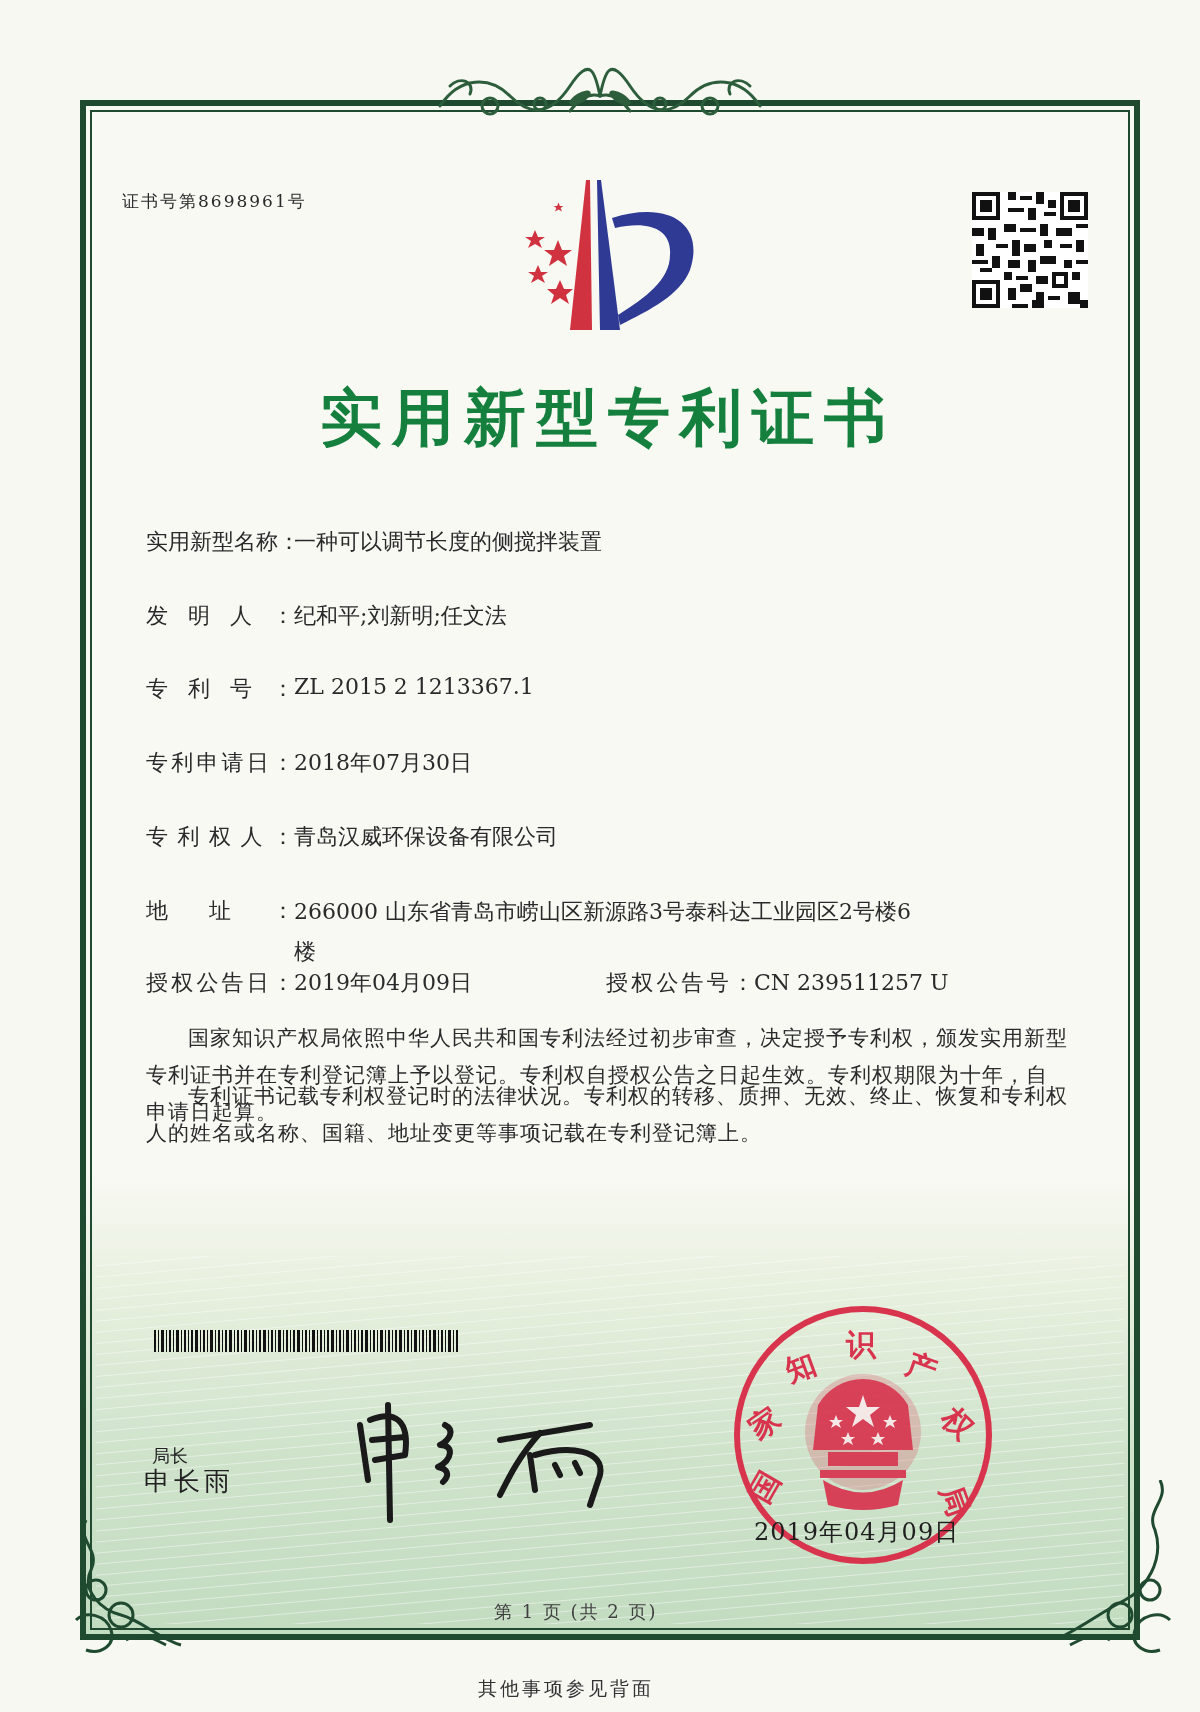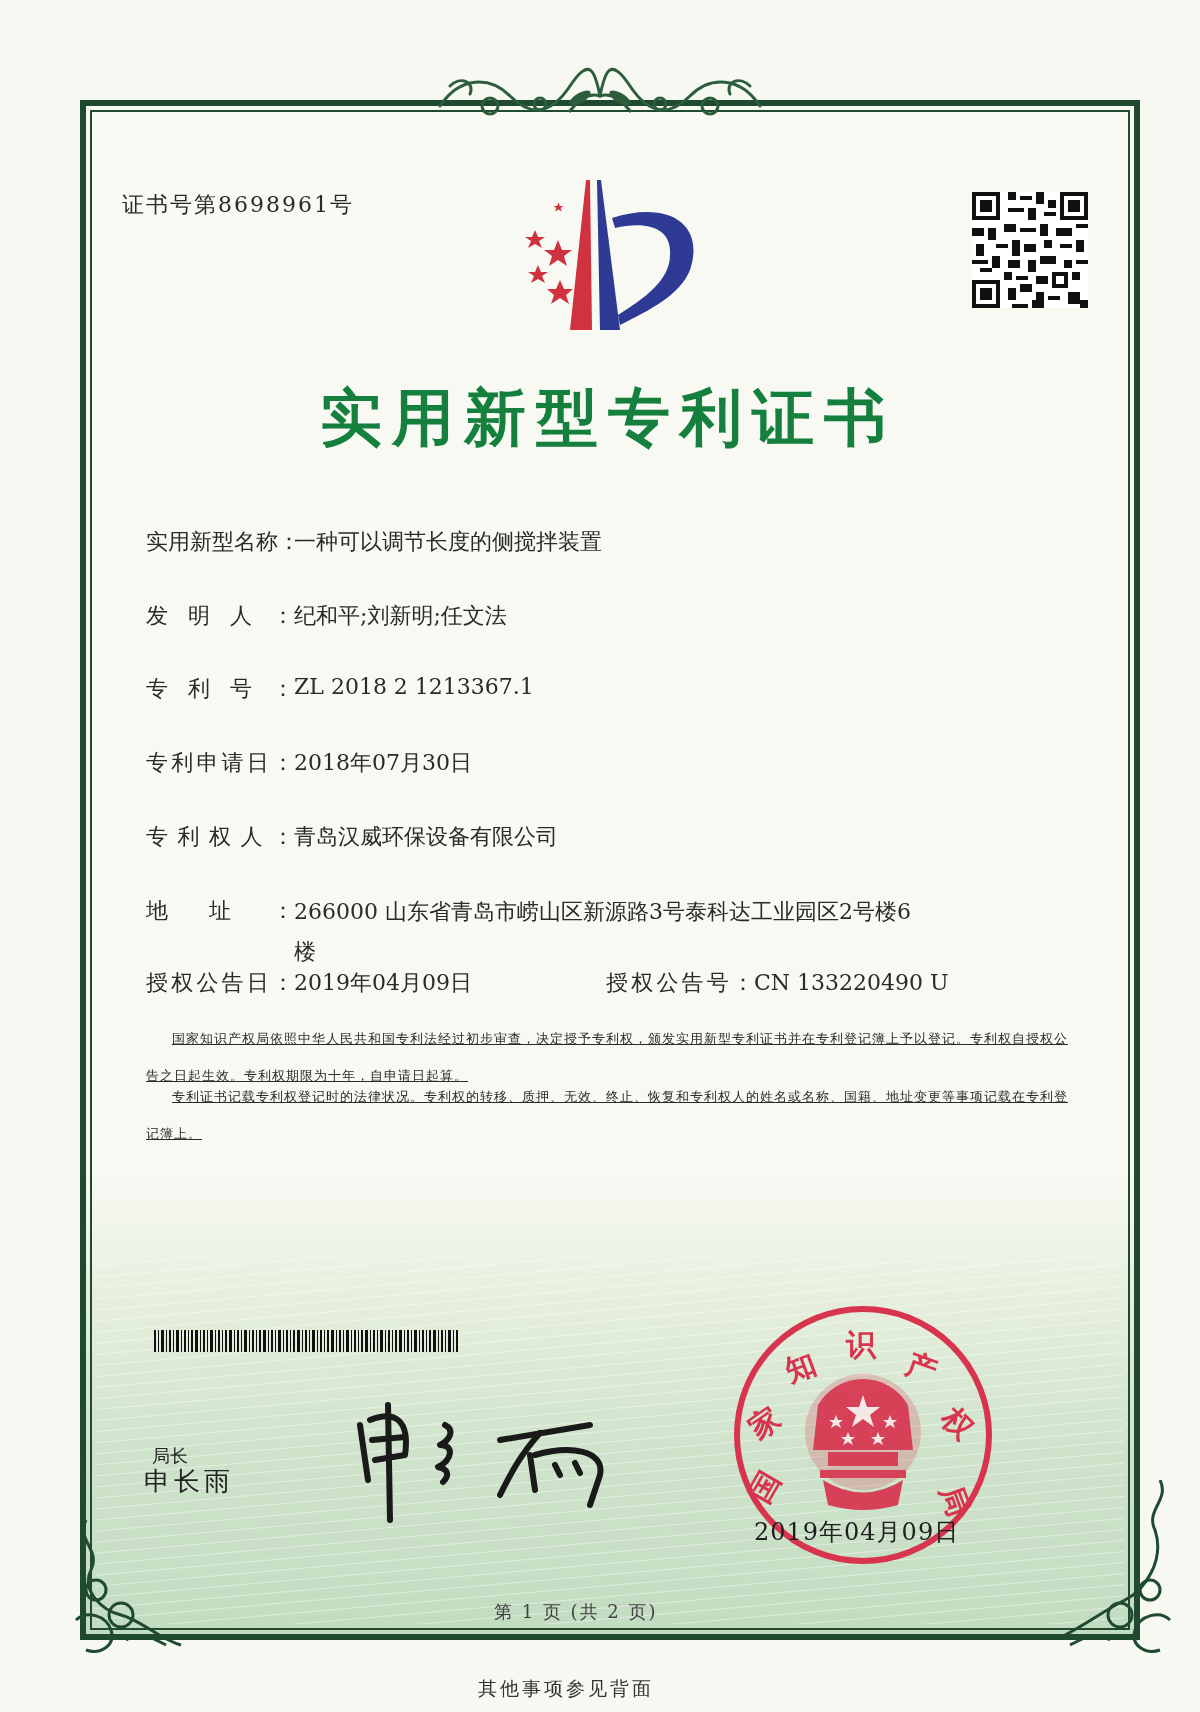--- a/index.html
+++ b/index.html
@@ -21,42 +21,42 @@
   }
   .guilloche {
     position:absolute; left:10px; right:10px; top:1150px; bottom:10px;
     background:repeating-linear-gradient(175deg, rgba(255,255,255,0) 0px, rgba(255,255,255,0) 9px, rgba(255,255,255,0.55) 10px, rgba(255,255,255,0) 11px);
     opacity:0.8;
   }
   .top-ornament { position:absolute; left:430px; top:66px; width:340px; height:60px; }
   .corner-bl { position:absolute; left:66px; top:1520px; width:120px; height:140px; }
   .corner-br { position:absolute; left:1060px; top:1480px; width:120px; height:180px; }
 
-  .cert-no { position:absolute; left:122px; top:190px; font-size:22px; letter-spacing:2px; }
+  .cert-no { position:absolute; left:122px; top:190px; font-size:17px; letter-spacing:2px; }
   .logo { position:absolute; left:520px; top:180px; width:200px; height:150px; }
   .qr { position:absolute; left:972px; top:192px; width:116px; height:116px; }
 
   .title {
     position:absolute; left:320px; top:376px; font-size:62px; letter-spacing:10px;
     font-family:"DejaVu Sans", "Liberation Sans", sans-serif; font-weight:bold; color:#15803d;
   }
 
   .field { position:absolute; left:146px; font-size:22px; white-space:nowrap; }
   .field .lbl { display:inline-block; width:148px; text-align-last:justify; text-align:justify; }
   .field .val { display:inline-block; vertical-align:top; }
   .f1 { top:527px; } .f2 { top:601px; } .f3 { top:674px; } .f4 { top:748px; } .f5 { top:822px; }
   .f6 { top:896px; }
   .f6 .val { width:620px; white-space:normal; line-height:40px; margin-top:-4px; }
   .f7 { top:968px; }
   .f8 { position:absolute; left:606px; top:968px; font-size:22px; white-space:nowrap; }
   .f8 .lbl { display:inline-block; width:148px; text-align-last:justify; }
 
   .para {
-    position:absolute; left:146px; width:922px; font-size:13px; line-height:37px;
-    text-indent:2em; letter-spacing:1px; color:#2b2b2b;text-decoration:underline;
+    position:absolute; left:146px; width:922px; font-size:21px; line-height:37px;
+    text-indent:2em; letter-spacing:1px; color:#2b2b2b;
   }
   .p1 { top:1020px; } .p2 { top:1078px; }
 
   .barcode { position:absolute; left:154px; top:1330px; width:306px; height:22px; }
   .director-title { position:absolute; left:152px; top:1444px; font-size:18px; font-family:"DejaVu Sans", "Liberation Sans", sans-serif; color:#222; }
   .director-name { position:absolute; left:144px; top:1464px; font-size:26px; letter-spacing:4px; font-family:"DejaVu Sans", "Liberation Sans", sans-serif; color:#222; }
   .signature { position:absolute; left:350px; top:1395px; width:270px; height:130px; }
 
   .seal { position:absolute; left:728px; top:1300px; width:270px; height:270px; }
   .seal-date { position:absolute; left:754px; top:1516px; font-size:24px; color:#1f1f1f; letter-spacing:1px; }
@@ -181,36 +181,36 @@
 
 <div class="title">实用新型专利证书</div>
 
 <div class="field f1">
   <span class="lbl">实用新型名称：</span><span class="val">一种可以调节长度的侧搅拌装置</span>
 </div>
 <div class="field f2">
   <span class="lbl">发明人：</span><span class="val">纪和平;刘新明;任文法</span>
 </div>
 <div class="field f3">
-  <span class="lbl">专利号：</span><span class="val">ZL 2018 2 1213367.1</span>
+  <span class="lbl">专利号：</span><span class="val">ZL 2015 2 1213367.1</span>
 </div>
 <div class="field f4">
   <span class="lbl">专利申请日：</span><span class="val">2018年07月30日</span>
 </div>
 <div class="field f5">
   <span class="lbl">专利权人：</span><span class="val">青岛汉威环保设备有限公司</span>
 </div>
 <div class="field f6">
   <span class="lbl">地址：</span><span class="val">266000 山东省青岛市崂山区新源路3号泰科达工业园区2号楼6楼</span>
 </div>
 <div class="field f7">
   <span class="lbl">授权公告日：</span><span class="val">2019年04月09日</span>
 </div>
 <div class="f8">
-  <span class="lbl">授权公告号：</span><span class="val">CN 133220490 U</span>
+  <span class="lbl">授权公告号：</span><span class="val">CN 239511257 U</span>
 </div>
 
 <div class="para p1">国家知识产权局依照中华人民共和国专利法经过初步审查，决定授予专利权，颁发实用新型专利证书并在专利登记簿上予以登记。专利权自授权公告之日起生效。专利权期限为十年，自申请日起算。</div>
 <div class="para p2">专利证书记载专利权登记时的法律状况。专利权的转移、质押、无效、终止、恢复和专利权人的姓名或名称、国籍、地址变更等事项记载在专利登记簿上。</div>
 
 <svg class="barcode" viewBox="0 0 306 22" preserveAspectRatio="none">
   <g fill="#111">
     <rect x="0" width="2" height="22"></rect>
       <rect x="4" width="1" height="22"></rect>
       <rect x="7" width="3" height="22"></rect>

